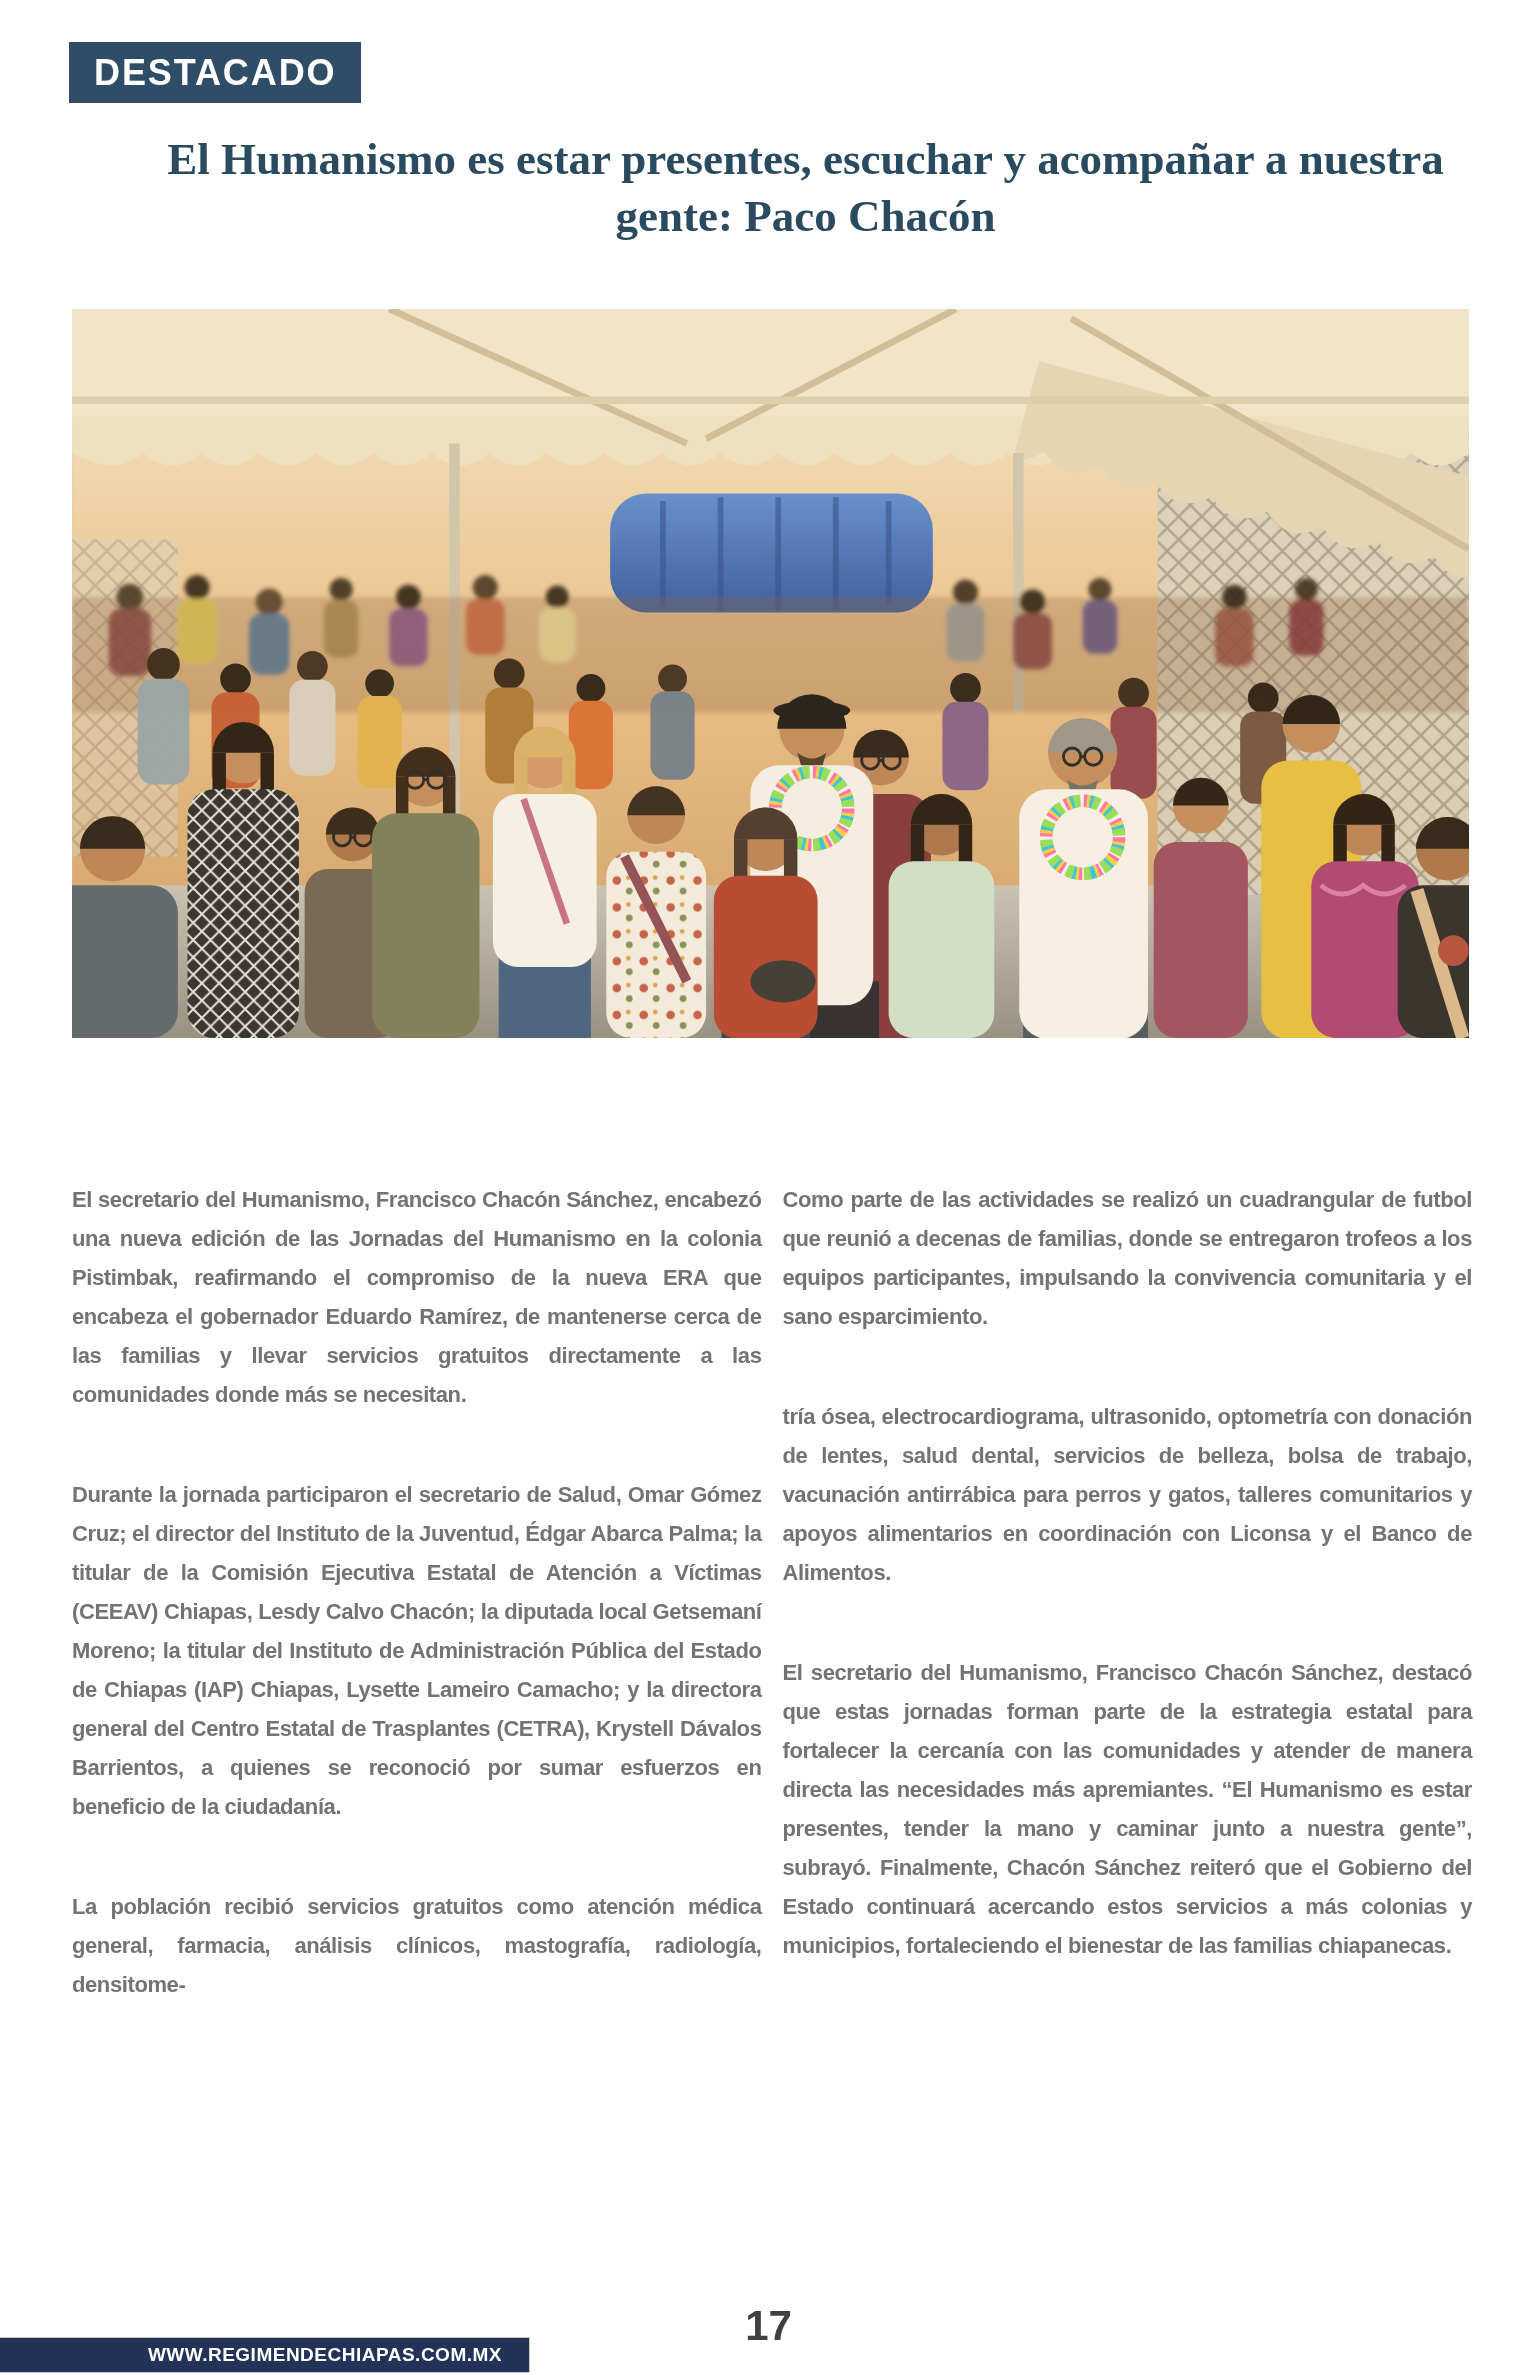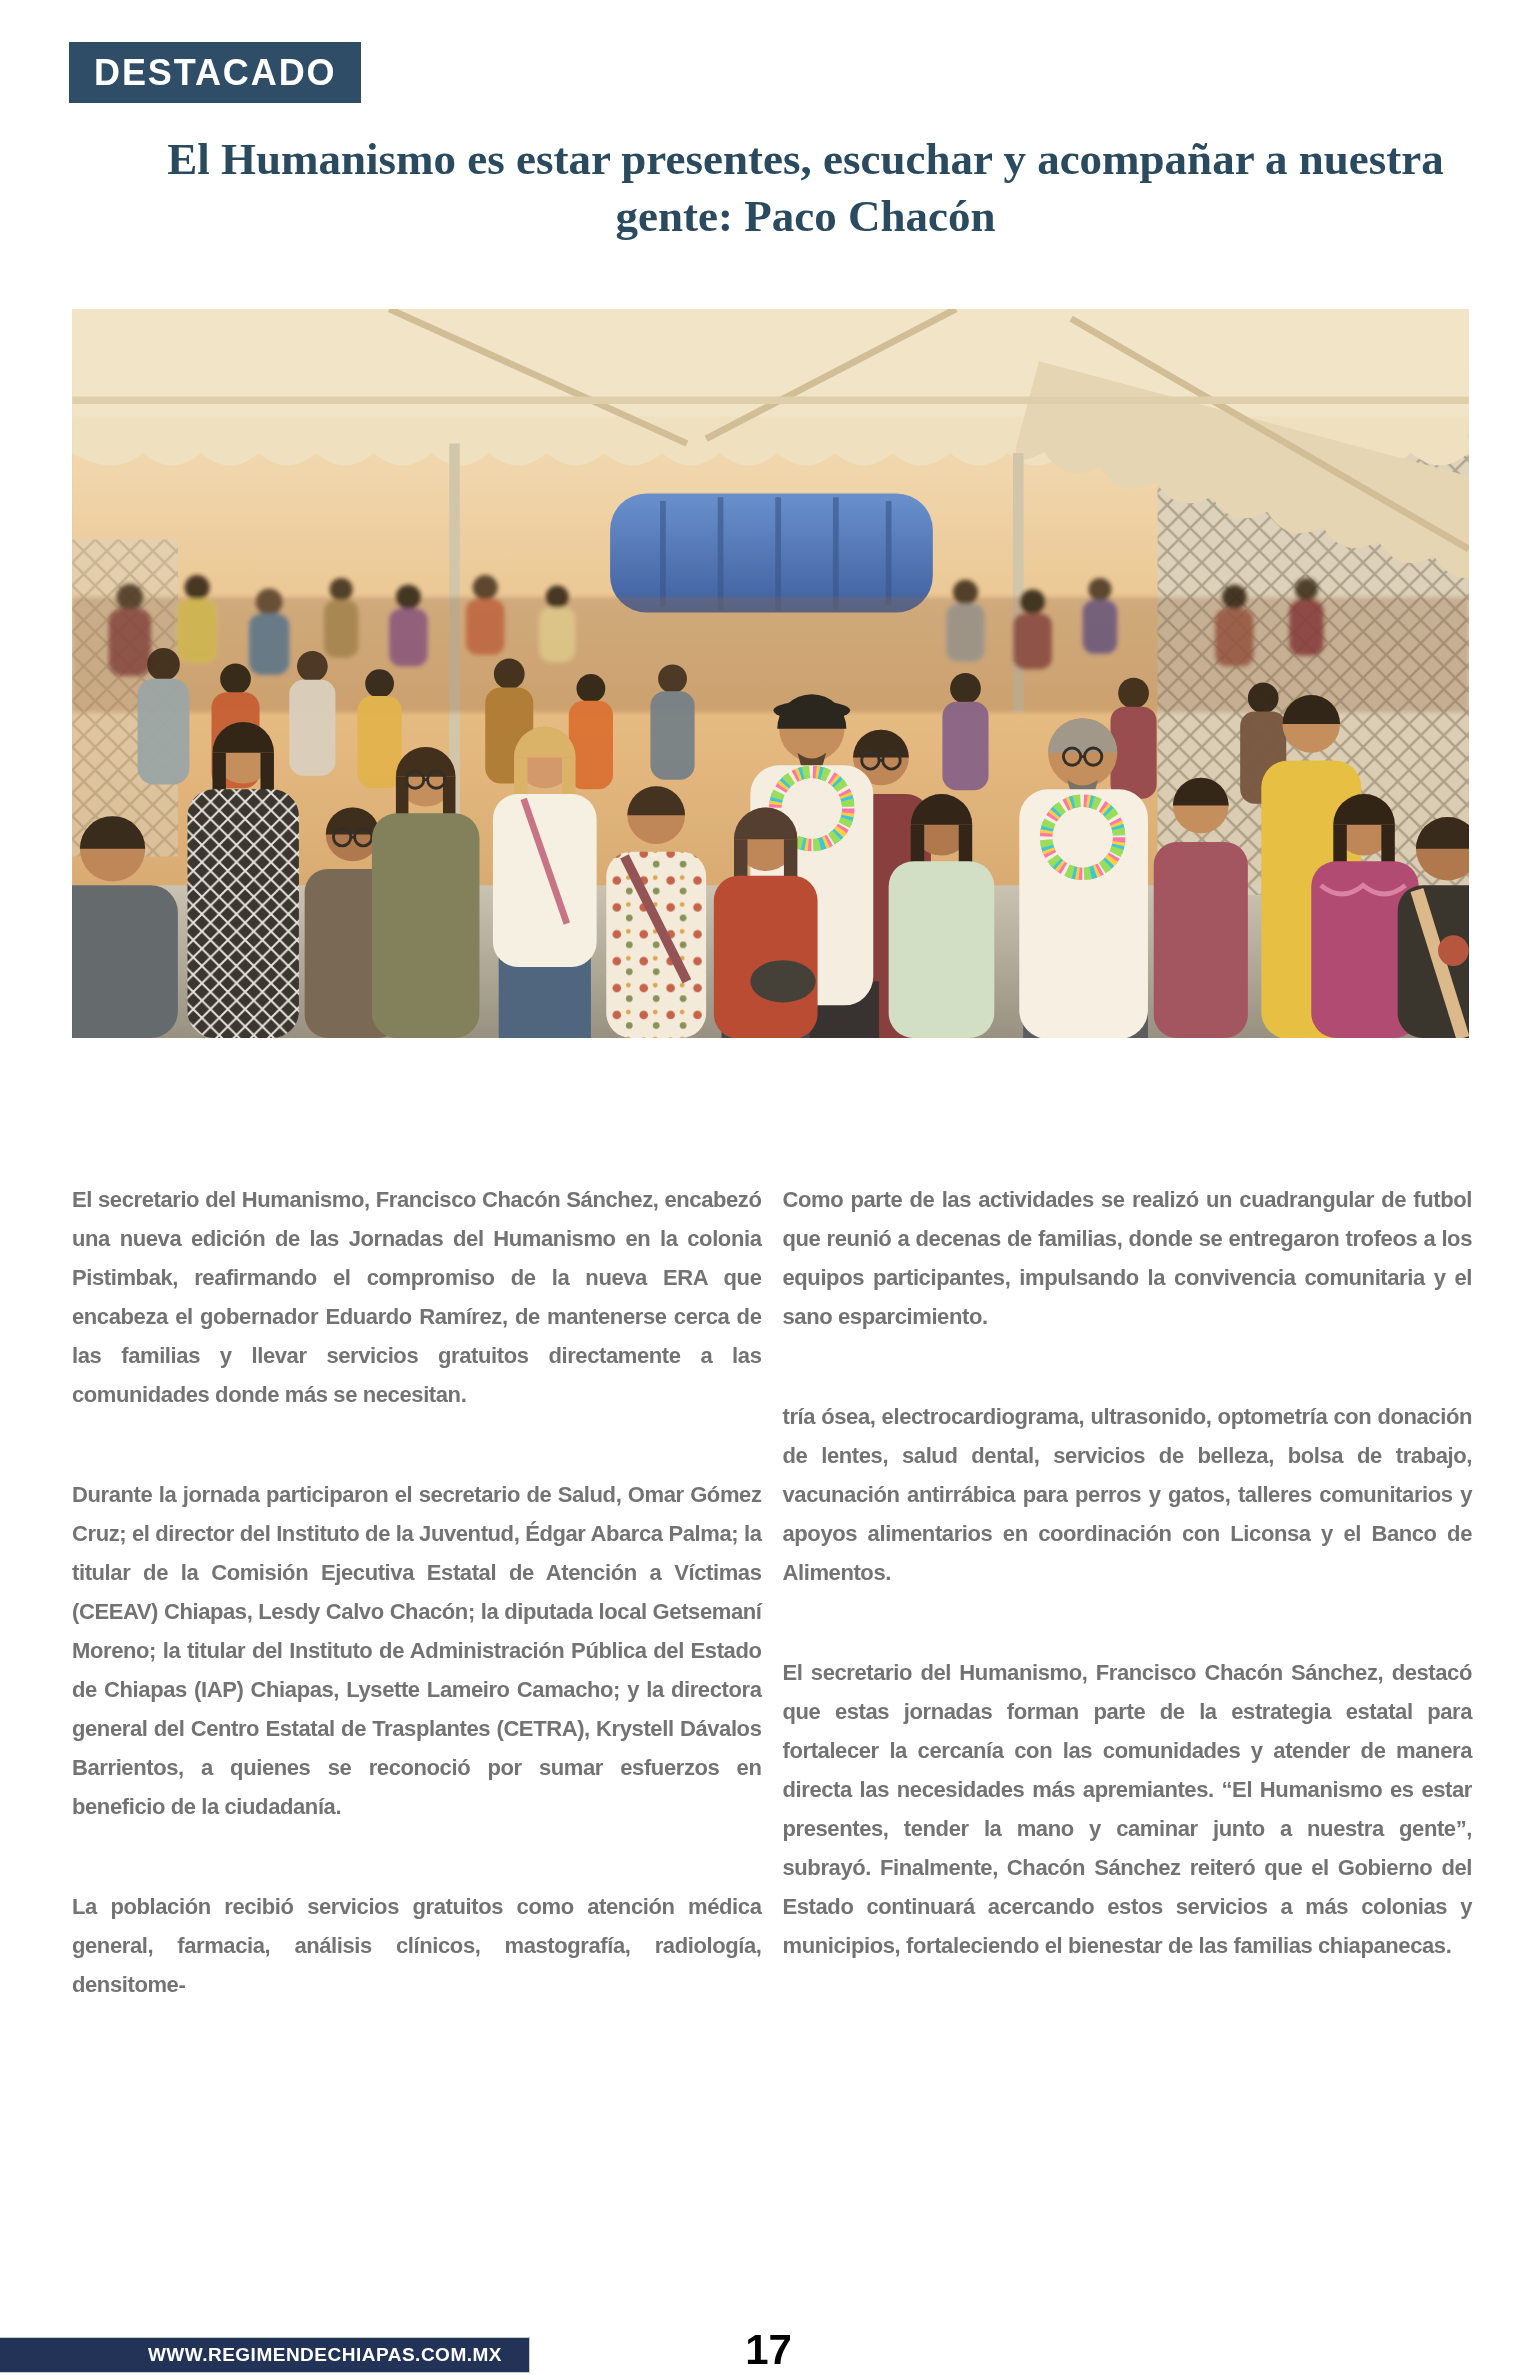--- a/index.html
+++ b/index.html
@@ -17,21 +17,21 @@
   .photo svg{display:block;}
   .caption{position:absolute;left:72px;top:1068px;width:1397px;margin:0;text-align:center;
            color:#2640a3;font-weight:bold;font-size:30px;line-height:43px;
            font-family:"Liberation Sans", sans-serif;}
   .columns{position:absolute;left:72px;top:1180px;width:1400px;display:flex;gap:21px;}
   .col{flex:1 1 0;color:#737373;font-size:22px;line-height:39px;text-align:justify;
        letter-spacing:-0.4px;font-weight:bold;}
   .col p{margin:0 0 61px 0;}
   .col p:last-child{margin-bottom:0;margin-top:20px;}
   .pagenum{position:absolute;left:730px;top:2302px;width:77px;text-align:center;
-           color:#000000;font-weight:bold;font-size:42px;margin-top:24px;}
+           color:#404040;font-weight:bold;font-size:42px;}
   .footerbar{position:absolute;left:0;top:2337px;width:530px;height:36px;background:#233257;
              border:1.9px solid #c9c9c9;border-left:none;box-sizing:border-box;
              display:flex;align-items:center;justify-content:flex-end;padding-right:27px;}
   .footerbar span{color:#ffffff;font-weight:bold;font-size:19px;letter-spacing:0.5px;
                   text-decoration:none;cursor:pointer;}
 </style>
 </head>
 <body>
 
 <div class="page">

